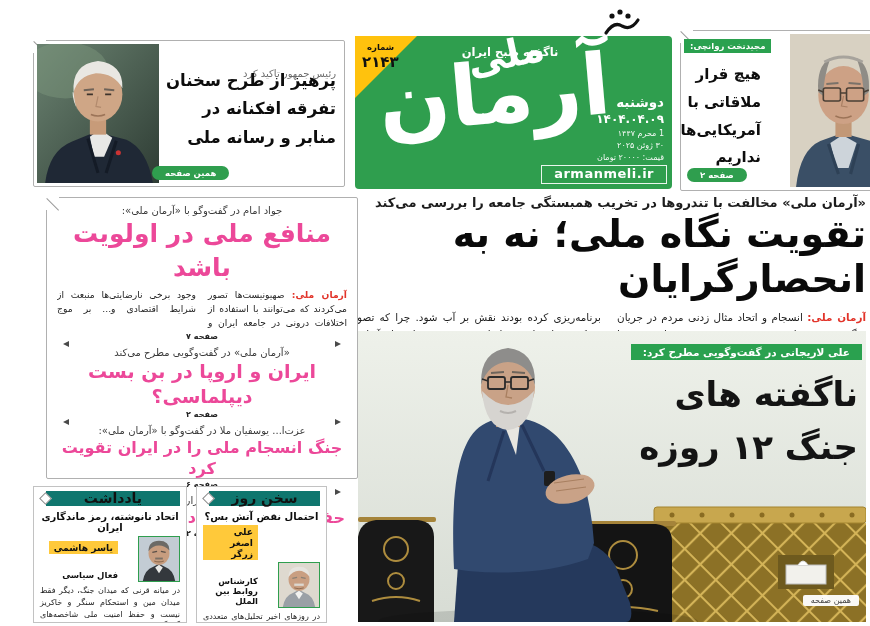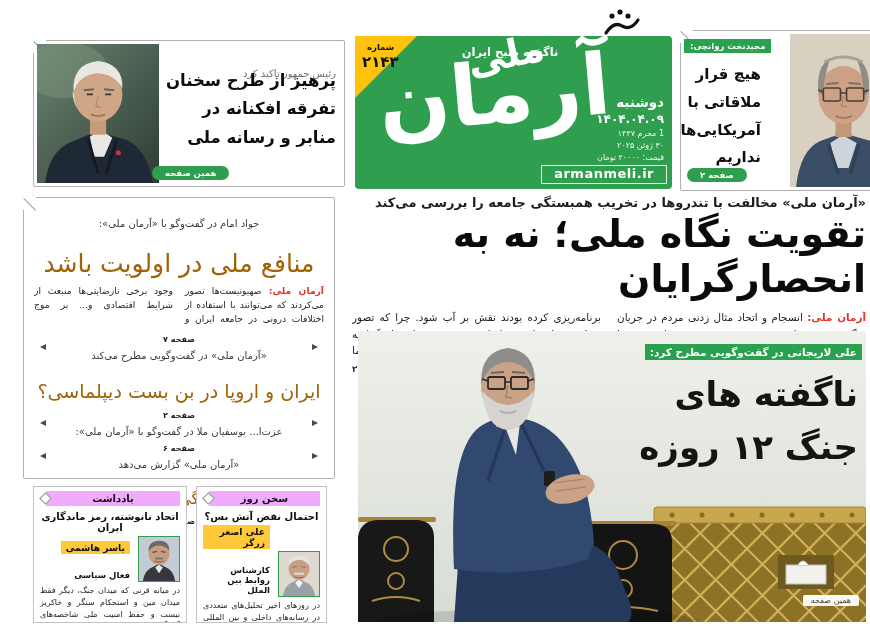--- a/index.html
+++ b/index.html
@@ -61,49 +61,49 @@
   
   .lead { position: absolute; left: 352px; top: 195px; width: 514px; height: 133px; }
   .lead-kicker { font-size: 13px; font-weight: bold; color: #1d1d1d; text-align: right; }
   .lead-headline { font-size: 38px; font-weight: bold; color: #0a0a0a; text-align: right;
     line-height: 1.18; margin-top: 2px; }
   .lead-body { margin-top: 7px; columns: 2; column-gap: 16px; font-size: 10.4px; line-height: 1.62;
     text-align: justify; color: #1c1c1c; height: 53px; overflow: hidden; }
   .redlead { color: #e2342a; font-weight: bold; }
   .lead-pageref { font-size: 8.5px; font-weight: bold; color: #2c2c2c; text-align: left; margin: 2px 0 2px; }
   
-  .left-col { left: 23px; top: 197px; width: 312px; height: 282px; padding: 20px 10px 5px;
+  .left-col { left: 46px; top: 197px; width: 312px; height: 282px; padding: 7px 10px 5px;
     display: flex; flex-direction: column; justify-content: space-between; }
   .art { text-align: center; }
   .art-kicker { font-size: 10px; color: #3a3a3a; }
-  .art-headline { font-weight: normal; color: #a16207; line-height: 1.35; margin-top: 18px; }
+  .art-headline { font-weight: bold; color: #ec4899; line-height: 1.35; margin-top: 1px; }
   .h-xl { font-size: 25px; } .h-lg { font-size: 19px; } .h-md { font-size: 16px; }
   .art-body { columns: 2; column-gap: 12px; font-size: 9.2px; line-height: 1.55; text-align: justify;
     color: #1c1c1c; height: 44px; overflow: hidden; margin-top: 3px; }
-  .art-page { font-size: 8px; font-weight: bold; color: #222; margin-top: 7px; }
+  .art-page { font-size: 8px; font-weight: bold; color: #222; margin-top: 0; }
   
   .mini-box { position: absolute; top: 486px; height: 137px; background: #fff;
     border: 1px solid #c2c2c2; padding: 4px 6px; overflow: hidden; }
   .note-pos { left: 33px; width: 154px; }
   .word-pos { left: 196px; width: 131px; }
-  .mini-header { position: relative; background: #f0abfc; height: 15px; line-height: 15px;
-    text-align: center; font-size: 10px; font-weight: bold; color: #111; margin-left: 6px; }
+  .mini-header { position: relative; background: #0f766e; height: 15px; line-height: 15px;
+    text-align: center; font-size: 14px; font-weight: bold; color: #111; margin-left: 6px; }
   .diamond { position: absolute; left: -5px; top: 3px; width: 9px; height: 9px; background: #fff;
     border: 1px solid #8a8a8a; transform: rotate(45deg); }
   .mini-headline { font-size: 10px; font-weight: bold; text-align: center; color: #0d0d0d; margin: 5px 0 3px; }
-  .author-row { display: flex; align-items: flex-end; gap: 8px; }
+  .author-row { display: flex; align-items: flex-end; gap: 20px; }
   .avatar { width: 42px; height: 46px; border: 1px solid #2f9e4e; flex: 0 0 auto; }
   .author-meta { display: flex; flex-direction: column; align-items: flex-start; padding-bottom: 2px; }
   .author-name { background: #ffc93a; color: #111; font-size: 9.2px; font-weight: bold; padding: 1px 5px; }
   .author-role { font-size: 8.5px; font-weight: bold; color: #111; margin-top: 16px; }
   .mini-body { font-size: 8px; line-height: 1.48; text-align: justify; color: #1c1c1c; margin-top: 3px; }
   
   .photo-story { position: absolute; left: 358px; top: 331px; width: 508px; height: 291px; overflow: hidden; }
   .photo-art { position: absolute; inset: 0; }
-  .ps-tag { position: absolute; right: 4px; top: 13px; font-size: 10.5px; padding: 2px 5px; }
+  .ps-tag { position: absolute; right: 4px; top: 13px; font-size: 10.5px; padding: 2px 12px; }
   .ps-headline { position: absolute; right: 8px; top: 37px; text-align: right; font-size: 34px;
     font-weight: bold; color: #141414; line-height: 1.55; }
   .ps-label { position: absolute; right: 7px; bottom: 16px; background: rgba(255,255,255,.95);
     color: #444; font-size: 8px; padding: 1px 8px; border-radius: 2px; }
 </style>
 </head>
 <body>
 
 <div class="page">
 
@@ -203,20 +203,21 @@
     </article>
     <div class="divider"></div>
     <article class="art">
       <div class="art-kicker">«آرمان ملی» در گفت‌وگویی مطرح می‌کند</div>
       <h2 class="art-headline h-lg">ایران و اروپا در بن بست دیپلماسی؟</h2>
       <div class="art-page">صفحه ۲</div>
     </article>
     <div class="divider"></div>
     <article class="art">
       <div class="art-kicker">عزت‌ا... یوسفیان ملا در گفت‌وگو با «آرمان ملی»:</div>
+      <h2 class="art-headline h-md">جنگ انسجام ملی را در ایران تقویت کرد</h2>
       <div class="art-page">صفحه ۶</div>
     </article>
     <div class="divider"></div>
     <article class="art">
       <div class="art-kicker">«آرمان ملی» گزارش می‌دهد</div>
       <h2 class="art-headline h-md">حفظ آرایش جنگی در نیروهای مسلح</h2>
       <div class="art-page">صفحه ۲</div>
     </article>
   </div>
 

